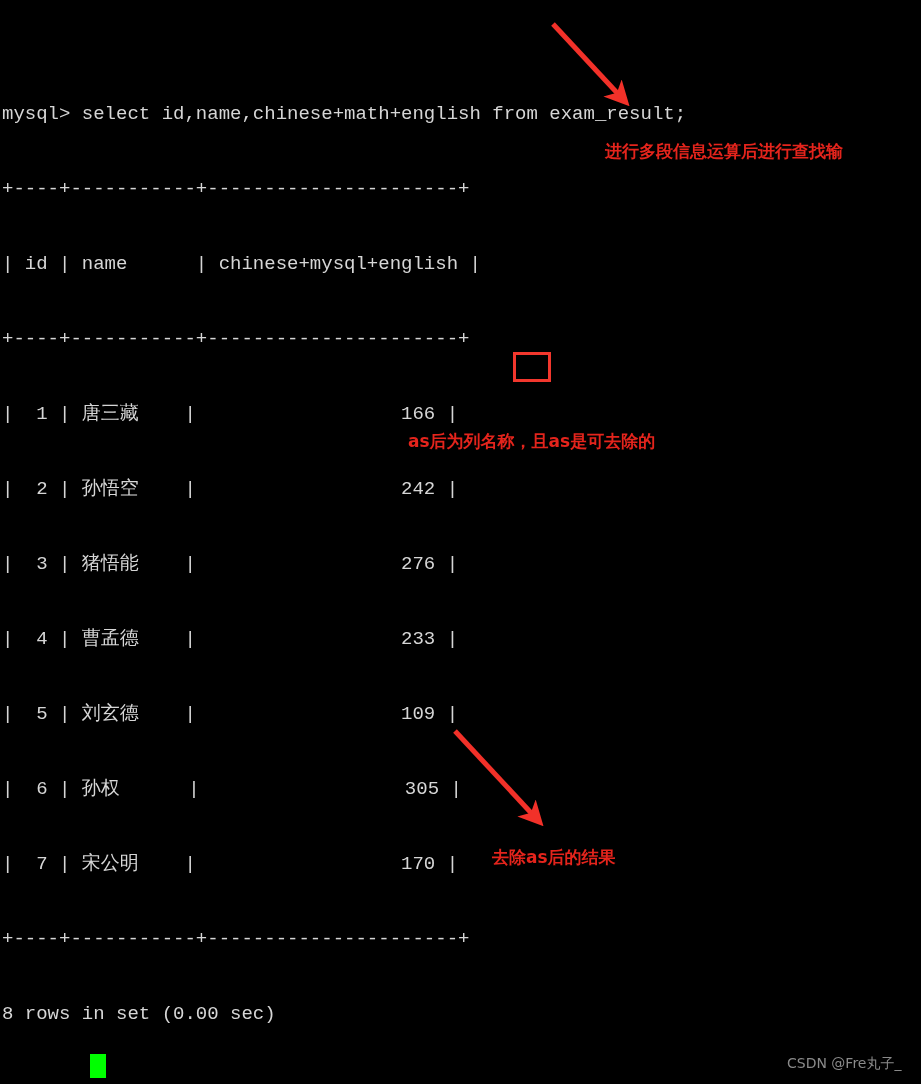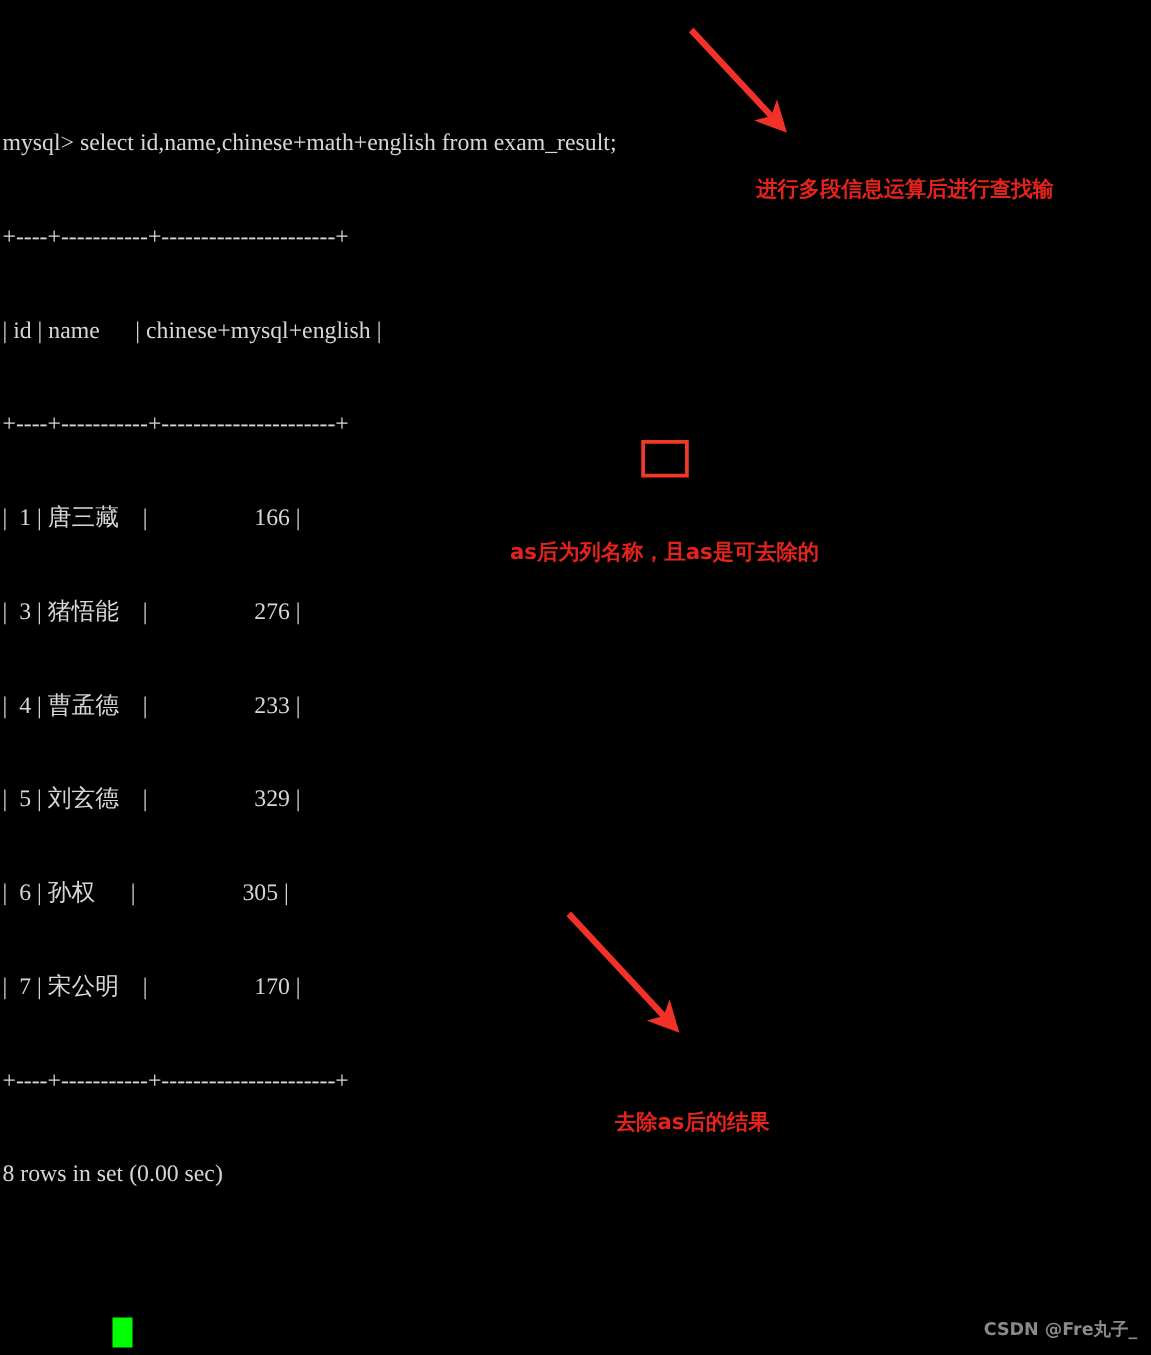--- a/index.html
+++ b/index.html
@@ -16,21 +16,21 @@
   }
 
   
   #terminal {
     position: absolute;
     left: 0;
     top: 0;
     width: 921px;
     height: 1084px;
     color: #d6d6d6;
-    font-family: Liberation Serif, serif;
+    font-family: Liberation Mono, monospace;
     font-size: 19px;
     line-height: 25px;
     white-space: pre;
     padding: 2px 11px 0 2px;
     box-sizing: border-box;
     letter-spacing: 0px;
   }
   .line {
     height: 25px;
     white-space: pre;
@@ -64,37 +64,37 @@
   .cursor {
     position: absolute;
     background: #00ff00;
   }
   .watermark {
     position: absolute;
     color: #8a8a8a;
     font-family: "DejaVu Sans", "Liberation Sans", sans-serif;
     font-size: 14px;
     white-space: pre;
-    font-weight: bold;
   }
 </style>
 </head>
 <body>
 
 <div id="terminal">
 
   
   <div class="line">mysql&gt; select id,name,chinese+math+english from exam_result;</div>
   <div class="line">+----+-----------+----------------------+</div>
   <div class="line">| id | name      | chinese+mysql+english |</div>
   <div class="line">+----+-----------+----------------------+</div>
   <div class="line">|  1 | 唐三藏    |                  166 |</div>
+  <div class="line">|  2 | 孙悟空    |                  242 |</div>
   <div class="line">|  3 | 猪悟能    |                  276 |</div>
   <div class="line">|  4 | 曹孟德    |                  233 |</div>
-  <div class="line">|  5 | 刘玄德    |                  329 |</div>
+  <div class="line">|  5 | 刘玄德    |                  109 |</div>
   <div class="line">|  6 | 孙权      |                  305 |</div>
   <div class="line">|  7 | 宋公明    |                  170 |</div>
   <div class="line">+----+-----------+----------------------+</div>
   <div class="line">8 rows in set (0.00 sec)</div>
   <div class="blank"></div>
 
   
   
   
   
@@ -144,17 +144,17 @@
       </marker>
     </defs>
     <line x1="553" y1="24" x2="620" y2="96" stroke="#f23129" stroke-width="5" marker-end="url(#ah)"></line>
     <line x1="455" y1="731" x2="534" y2="816" stroke="#f23129" stroke-width="5" marker-end="url(#ah)"></line>
   </svg>
 
   <div class="annot" style="left:605px; top:140px;">进行多段信息运算后进行查找输</div>
 
   <div class="annot" style="left:408px; top:430px;">as后为列名称，且as是可去除的</div>
 
-  <div class="annot" style="left:492px; top:846px;margin-top:40px;">去除as后的结果</div>
+  <div class="annot" style="left:492px; top:846px;">去除as后的结果</div>
 
   <div class="watermark" style="left:787px; top:1055px;">CSDN @Fre丸子_</div>
 
 </div>
 
 </body></html>

